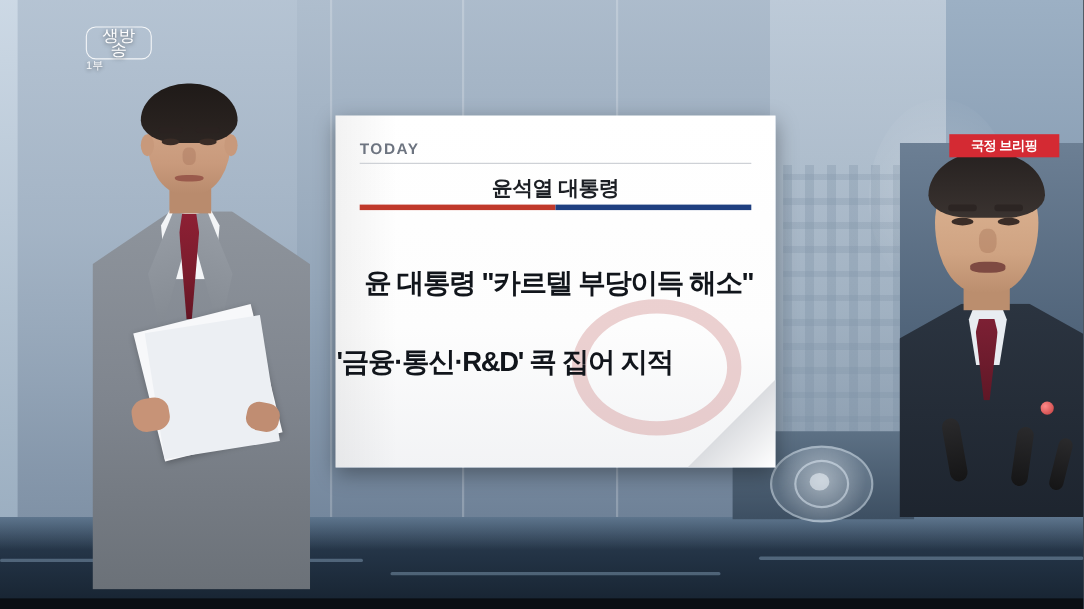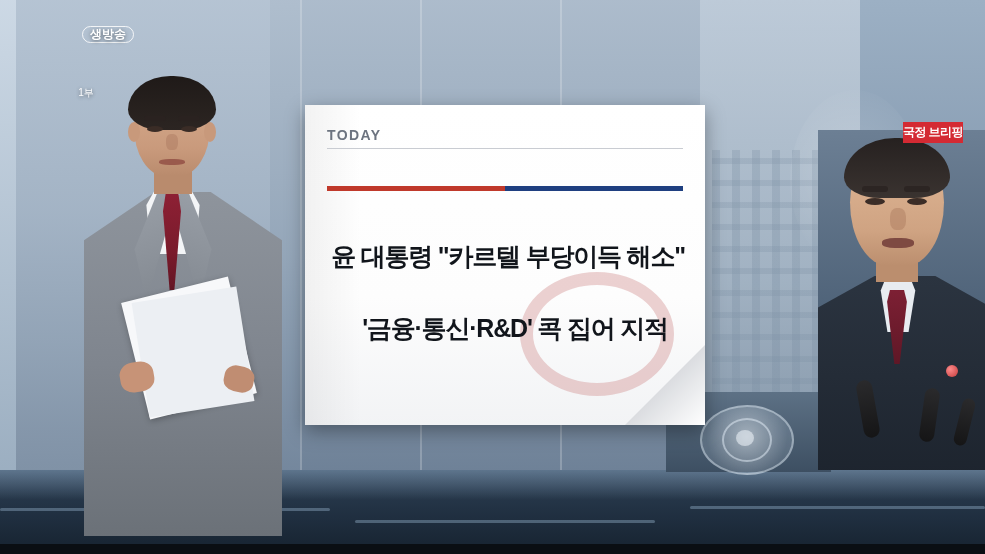--- a/index.html
+++ b/index.html
@@ -316,41 +316,40 @@
   .live-badge {
     position: absolute;
     left: 34px; top: 24px;
     width: 104px; height: 64px;
     text-align: center;
     color: #ffffff;
     text-shadow: 0 1px 4px rgba(0,0,0,0.5);
   }
   .live-badge .lb-top {
     display: inline-block;
-    font-size: 12px;
-    font-weight: 700;
+    font-size: 15px;
+    font-weight: 400;
     padding: 1px 7px;
     border: 1px solid rgba(255,255,255,0.85);
     border-radius: 9px;
     line-height: 13px;
     margin-left: 44px;
   }
   .live-badge .lb-main {
     font-size: 22px;
     font-weight: 700;
     line-height: 26px;
     margin-top: 2px;
     letter-spacing: -1px;
   }
   .live-badge .lb-sub {
     font-size: 10px;
     font-weight: 400;
     line-height: 12px;
     opacity: .95;
-    margin-top: 44px;
   }
 
   
   .card {
     position: absolute;
     left: 305px; top: 105px;
     width: 400px; height: 320px;
     background: linear-gradient(180deg, #ffffff 0%, #fdfdfd 60%, #f2f3f5 100%);
     box-shadow: 0 6px 18px rgba(0,0,0,0.35);
   }
@@ -390,24 +389,23 @@
     left: 327px; top: 148px; width: 356px; height: 1px;
     background: #c9ccd2;
   }
   .badge-brief {
     position: absolute;
     right: 22px; top: 122px;
     background: #d42a33;
     color: #fff;
     font-size: 12px;
     font-weight: 700;
-    padding: 3px 0 4px;
+    padding: 3px 20px 4px;
     letter-spacing: -0.5px;
     line-height: 14px;
-    font-family: Liberation Serif, serif;
   }
   .card-subject {
     position: absolute;
     left: 327px; top: 158px; width: 356px;
     text-align: center;
     font-size: 19px;
     font-weight: 700;
     color: #1c1f24;
     letter-spacing: -0.5px;
   }
@@ -426,22 +424,22 @@
     left: 322px; top: 240px; width: 372px;
     text-align: center;
     font-size: 25px;
     font-weight: 700;
     color: #11151b;
     letter-spacing: -1.2px;
     white-space: nowrap;
   }
   .headline2 {
     position: absolute;
-    left: 329px; top: 312px; width: 372px;
-    text-align: center;
+    left: 306px; top: 312px; width: 372px;
+    text-align: left;
     font-size: 25px;
     font-weight: 700;
     color: #11151b;
     letter-spacing: -1.2px;
     white-space: nowrap;
   }
   .bottom-bar {
     position: absolute;
     left: 0; bottom: 0; width: 985px; height: 10px;
     background: #0a0e13;
@@ -524,20 +522,21 @@
     <div class="lb-top">생방송</div>
     <div class="lb-sub">1부</div>
   </div>
 
   <div class="card"></div>
   <div class="card-watermark"></div>
   <div class="card-shadow-strip"></div>
   <div class="card-today">TODAY</div>
   <div class="card-today-rule"></div>
   <div class="badge-brief">국정 브리핑</div>
+  <div class="card-subject">윤석열  대통령</div>
   <div class="card-rule-red"></div>
   <div class="card-rule-blue"></div>
   <div class="headline1">윤 대통령 "카르텔 부당이득 해소"</div>
   <div class="headline2">'금융·통신·R&amp;D' 콕 집어 지적</div>
   <div class="card-curl"></div>
 
   <div class="bottom-bar"></div>
 </div>
 
 </body></html>

